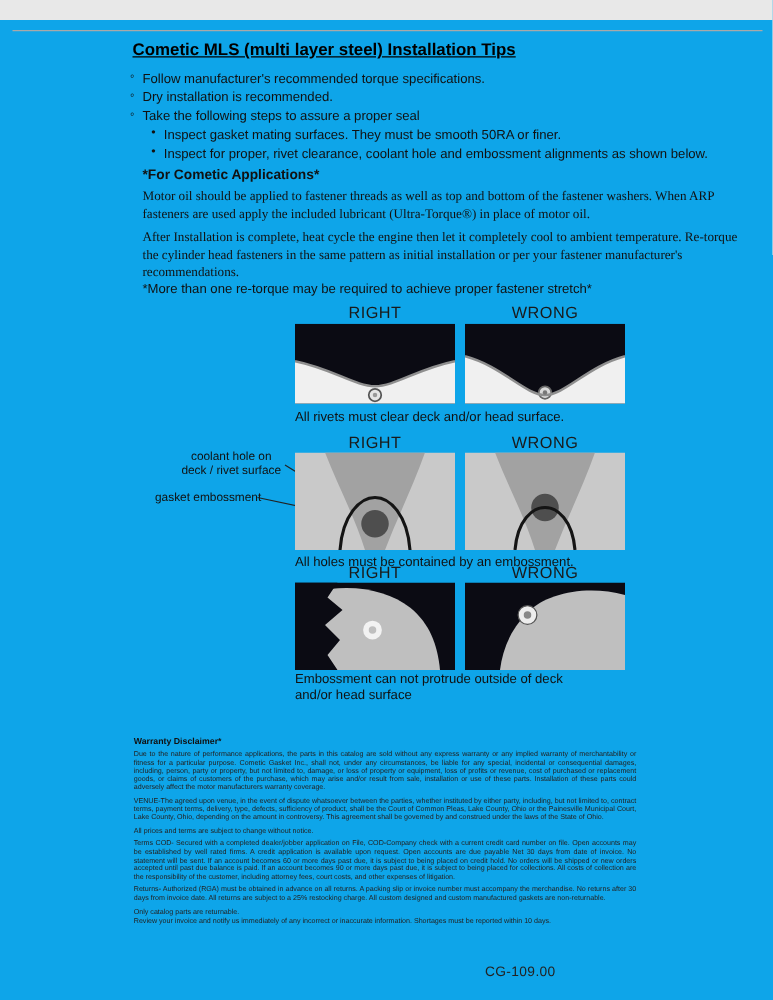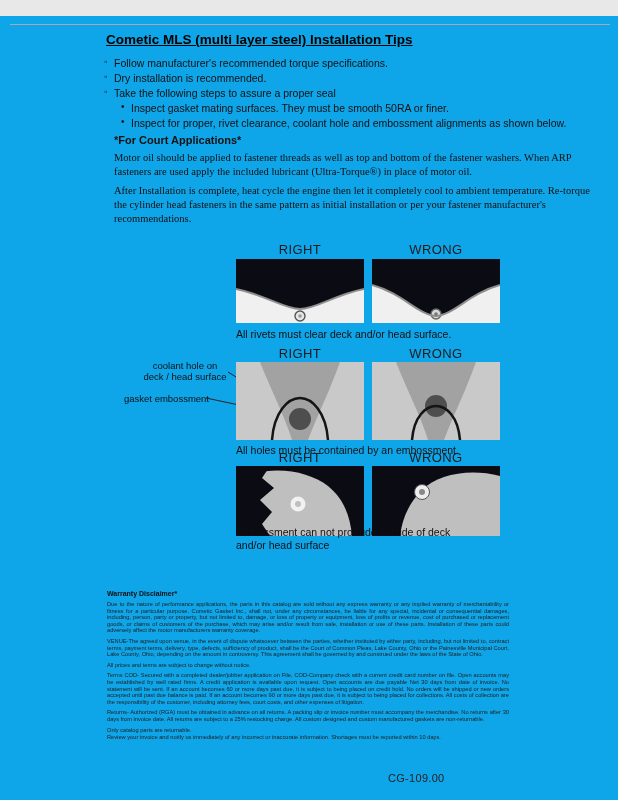--- a/index.html
+++ b/index.html
@@ -46,23 +46,24 @@
   <h1 class="title">Cometic MLS (multi layer steel) Installation Tips</h1>
 
   <div class="tips">
     <div class="b">Follow manufacturer's recommended torque specifications.</div>
     <div class="b">Dry installation is recommended.</div>
     <div class="b">Take the following steps to assure a proper seal</div>
     <div class="sb">Inspect gasket mating surfaces.  They must be smooth 50RA or finer.</div>
     <div class="sb">Inspect for proper, rivet clearance, coolant hole and embossment alignments as shown below.</div>
   </div>
 
-  <h2 class="diesel-h">*For Court Applications*</h2>
+  <h2 class="diesel-h">*For Cometic Applications*</h2>
   <p class="para p1">Motor oil should be applied to fastener threads as well as top and bottom of the fastener washers. When ARP fasteners are used apply the included lubricant (Ultra-Torque®) in place of motor oil.</p>
   <p class="para p2">After Installation is complete, heat cycle the engine then let it completely cool to ambient temperature. Re-torque the cylinder head fasteners in the same pattern as initial installation or per your fastener manufacturer's recommendations.</p>
+  <p class="note">*More than one re-torque may be required to achieve proper fastener stretch*</p>
 
   <div class="fig-label" style="top:226px;left:236px;">RIGHT</div>
   <div class="fig-label" style="top:226px;left:372px;">WRONG</div>
 
   <div class="fig-img" style="top:243px;left:236px;">
     <svg viewBox="0 0 128 64">
       <rect width="128" height="64" fill="#0b0b13"></rect>
       <path d="M0,64 L0,30 C30,36 48,50 64,50 C80,50 98,36 128,30 L128,64 Z" fill="#f0f0f0"></path>
       <path d="M0,30 C30,36 48,50 64,50 C80,50 98,36 128,30" fill="none" stroke="#8f8f8f" stroke-width="2"></path>
       <circle cx="64" cy="57" r="5" fill="#e6e6e6" stroke="#555" stroke-width="1.4"></circle>
@@ -78,21 +79,21 @@
       <circle cx="64" cy="55" r="1.8" fill="#777"></circle>
     </svg>
   </div>
   <div class="caption" style="top:312px;">All rivets must clear deck and/or head surface.</div>
 
   <div class="fig-label" style="top:330px;left:236px;">RIGHT</div>
   <div class="fig-label" style="top:330px;left:372px;">WRONG</div>
 
   <div class="callout" style="top:344px;left:140px;width:90px;text-align:center;">
     <div>coolant hole on</div>
-    <div>deck / head surface</div>
+    <div>deck / rivet surface</div>
   </div>
   <div class="callout" style="top:377px;left:124px;">gasket embossment</div>
 
   <svg class="callout-lines" viewBox="0 0 618 100">
     <line x1="228" y1="16" x2="296" y2="58" stroke="#222" stroke-width="1"></line>
     <line x1="206" y1="42" x2="272" y2="56" stroke="#222" stroke-width="1"></line>
   </svg>
 
   <div class="fig-img" style="top:346px;left:236px;">
     <svg viewBox="0 0 128 78">
@@ -125,21 +126,21 @@
     </svg>
   </div>
   <div class="fig-img" style="top:450px;left:372px;">
     <svg viewBox="0 0 128 70">
       <rect width="128" height="70" fill="#0b0b13"></rect>
       <path d="M128,70 L128,10 C98,2 66,8 50,24 C36,38 30,54 28,70 Z" fill="#bfbfbf"></path>
       <circle cx="50" cy="26" r="7.5" fill="#ededed" stroke="#555" stroke-width="1"></circle>
       <circle cx="50" cy="26" r="3" fill="#888"></circle>
     </svg>
   </div>
-  <div class="caption" style="top:510px;">
+  <div class="caption" style="top:521px;">
     <div>Embossment can not protrude outside of deck</div>
     <div>and/or head surface</div>
   </div>
 
   <div class="warranty">
     <h2>Warranty Disclaimer*</h2>
     <p>Due to the nature of performance applications, the parts in this catalog are sold without any express warranty or any implied warranty of merchantability or fitness for a particular purpose.  Cometic Gasket Inc., shall not, under any circumstances, be liable for any special, incidental or consequential damages, including, person, party or property, but not limited to, damage, or loss of property or equipment, loss of profits or revenue, cost of purchased or replacement goods, or claims of customers of the purchase, which may arise and/or result from sale, installation or use of these parts.  Installation of these parts could adversely affect the motor manufacturers warranty coverage.</p>
     <p>VENUE-The agreed upon venue, in the event of dispute whatsoever between the parties, whether instituted by either party, including, but not limited to, contract terms, payment terms, delivery, type, defects, sufficiency of product, shall be the Court of Common Pleas, Lake County, Ohio or the Painesville Municipal Court, Lake County, Ohio, depending on the amount in controversy. This agreement shall be governed by and construed under the laws of the State of Ohio.</p>
     <p>All prices and terms are subject to change without notice.</p>
     <p>Terms COD- Secured with a completed dealer/jobber application on File, COD-Company check with a current credit card number on file.  Open accounts may be established by well rated firms.  A credit application is available upon request.  Open accounts are due payable Net 30 days from date of invoice.  No statement will be sent.  If an account becomes 60 or more days past due, it is subject to being placed on credit hold.  No orders will be shipped or new orders accepted until past due balance is paid.  If an account becomes 90 or more days past due, it is subject to being placed for collections.  All costs of collection are the responsibility of the customer, including attorney fees, court costs, and other expenses of litigation.</p>

